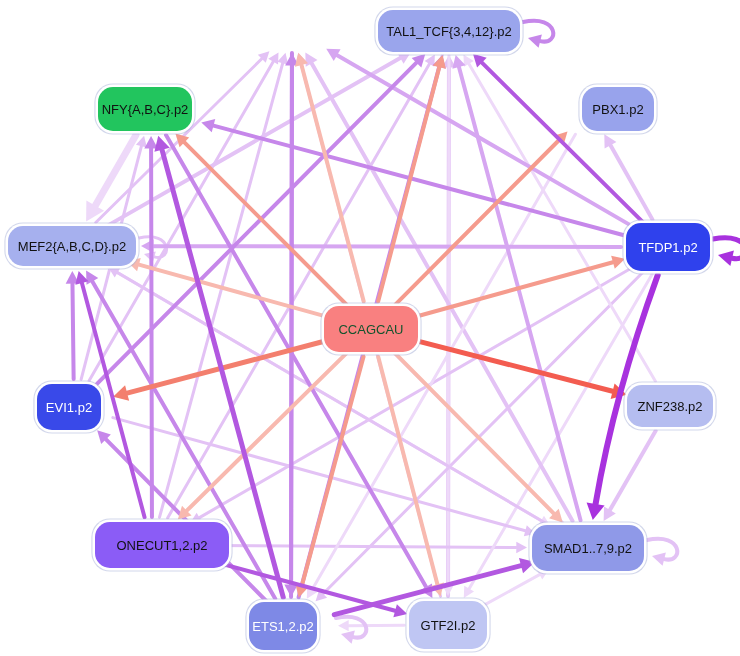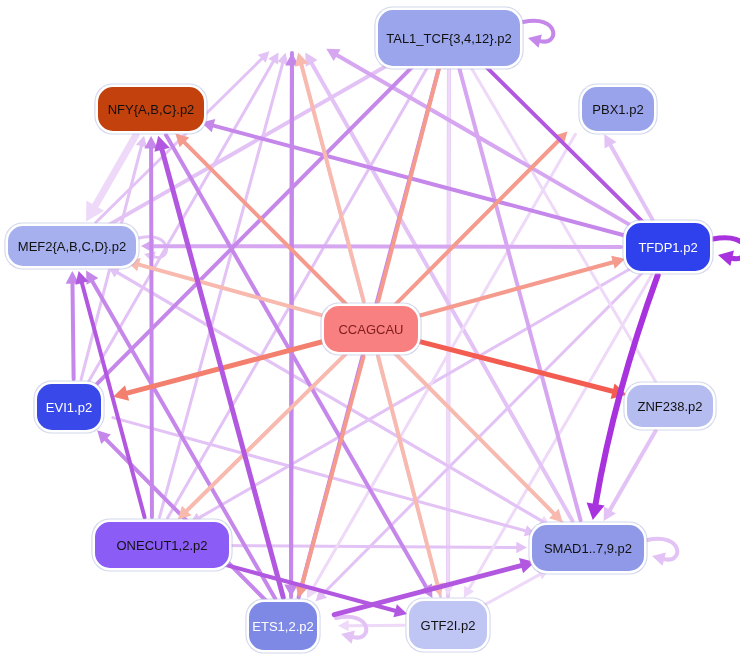--- a/index.html
+++ b/index.html
@@ -158,37 +158,37 @@
       <polygon points="158.25400310428813,135.78799717797833,169.71762972914718,147.70595692811273,154.37037437800285,151.86188681043419" fill="#b258e0"></polygon>
       <path d="M 283.2543765941092 597.3965192796746 L 162.044002053575 149.78392186927346" fill="none" stroke="#b258e0" stroke-width="5" stroke-linecap="round"></path>
       <polygon points="535.053631907137,561.905106771863,523.0486162520821,573.2775339148209,519.0098194814117,557.899038518807" fill="#b258e0"></polygon>
       <path d="M 334.2456511425839 614.6425562655841 L 521.0292178667469 565.5882862168139" fill="none" stroke="#b258e0" stroke-width="5" stroke-linecap="round"></path>
       <polygon points="592.794796272441,520.0866325427805,586.6025838430301,502.3827768828106,604.5398754254472,505.4639407355372" fill="#a832de"></polygon>
       <path d="M 657.6900770905646 275.29367523469676 Q 614.4697311721126 393.90391526169105 595.5712296342386 503.9233588091739" fill="none" stroke="#a832de" stroke-width="6" stroke-linecap="round"></path>
       <polygon points="718,255,733.9069055172341,250.4808344945347,730.36399117335,265.9810847490274" fill="#a832de"></polygon>
       <path d="M 713 239 C 753 231, 753 263, 732.135448345292 258.23095962178104" fill="none" stroke="#a832de" stroke-width="5" stroke-linecap="round"></path>
     </svg>
 
-    <div class="node" style="left: 378px; top: 10px; width: 142px; height: 56px; background: rgb(154, 165, 236);">
+    <div class="node" style="left: 378px; top: 10px; width: 142px; height: 42px; background: rgb(154, 165, 236);">
       <span style="color: rgb(17, 17, 17);">TAL1_TCF{3,4,12}.p2</span>
     </div>
-    <div class="node" style="left: 98px; top: 87px; width: 106px; height: 44px; background: #c2410c;">
+    <div class="node" style="left: 98px; top: 87px; width: 94px; height: 44px; background: #22c55e;">
       <span style="color: rgb(17, 17, 17);">NFY{A,B,C}.p2</span>
     </div>
     <div class="node" style="left: 582px; top: 87px; width: 72px; height: 44px; background: rgb(152, 163, 236);">
       <span style="color: rgb(17, 17, 17);">PBX1.p2</span>
     </div>
     <div class="node" style="left: 8px; top: 226px; width: 128px; height: 40px; background: rgb(166, 176, 238);">
       <span style="color: rgb(17, 17, 17);">MEF2{A,B,C,D}.p2</span>
     </div>
     <div class="node" style="left: 626px; top: 223px; width: 84px; height: 48px; background: rgb(47, 65, 237);">
       <span style="color: rgb(255, 255, 255);">TFDP1.p2</span>
     </div>
     <div class="node" style="left: 324px; top: 306px; width: 94px; height: 46px; background: rgb(249, 128, 128);">
-      <span style="color: #7f1d1d;">CCAGCAU</span>
+      <span style="color: #14532d;">CCAGCAU</span>
     </div>
     <div class="node" style="left: 37px; top: 384px; width: 64px; height: 46px; background: rgb(57, 73, 233);">
       <span style="color: rgb(255, 255, 255);">EVI1.p2</span>
     </div>
     <div class="node" style="left: 627px; top: 385px; width: 86px; height: 42px; background: rgb(181, 189, 240);">
       <span style="color: rgb(17, 17, 17);">ZNF238.p2</span>
     </div>
     <div class="node" style="left: 95px; top: 522px; width: 134px; height: 46px; background: #8b5cf6;">
       <span style="color: rgb(17, 17, 17);">ONECUT1,2.p2</span>
     </div>

